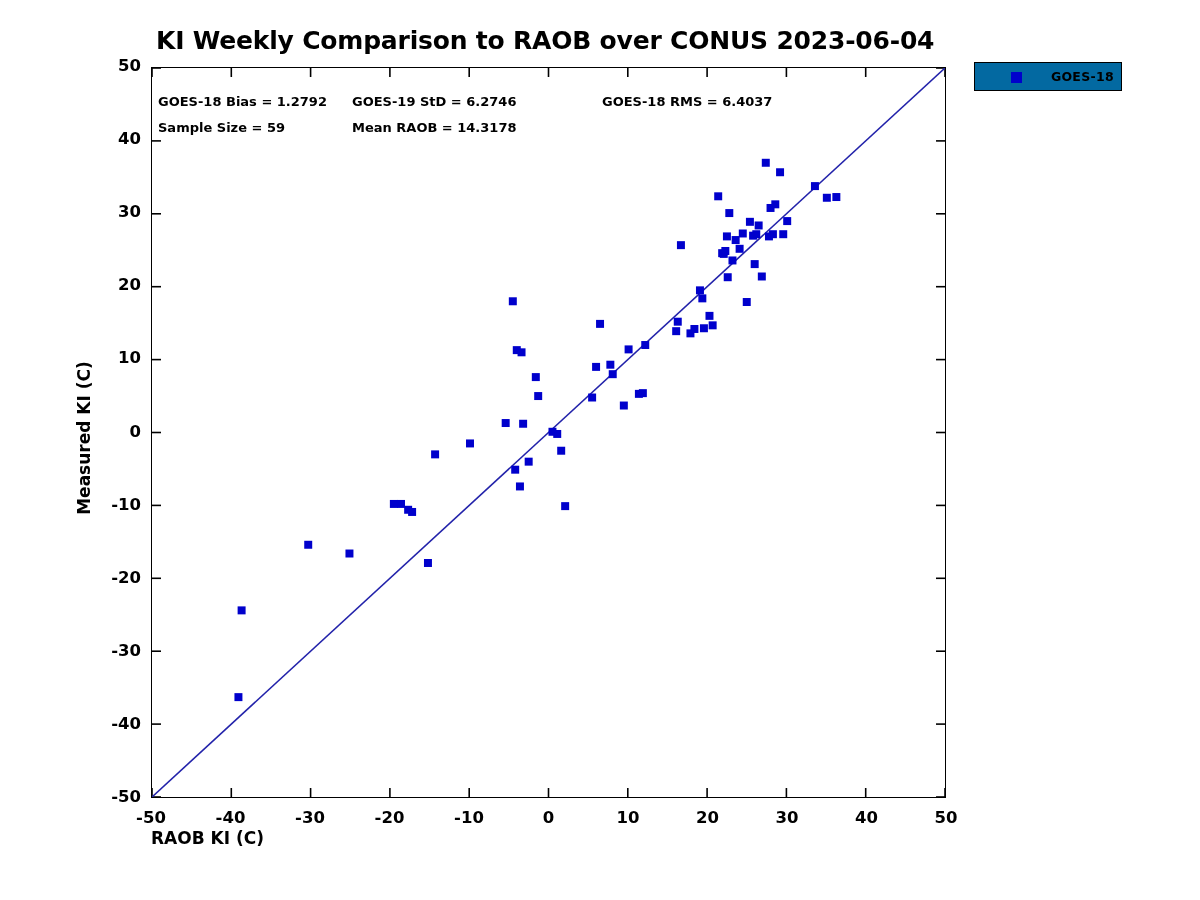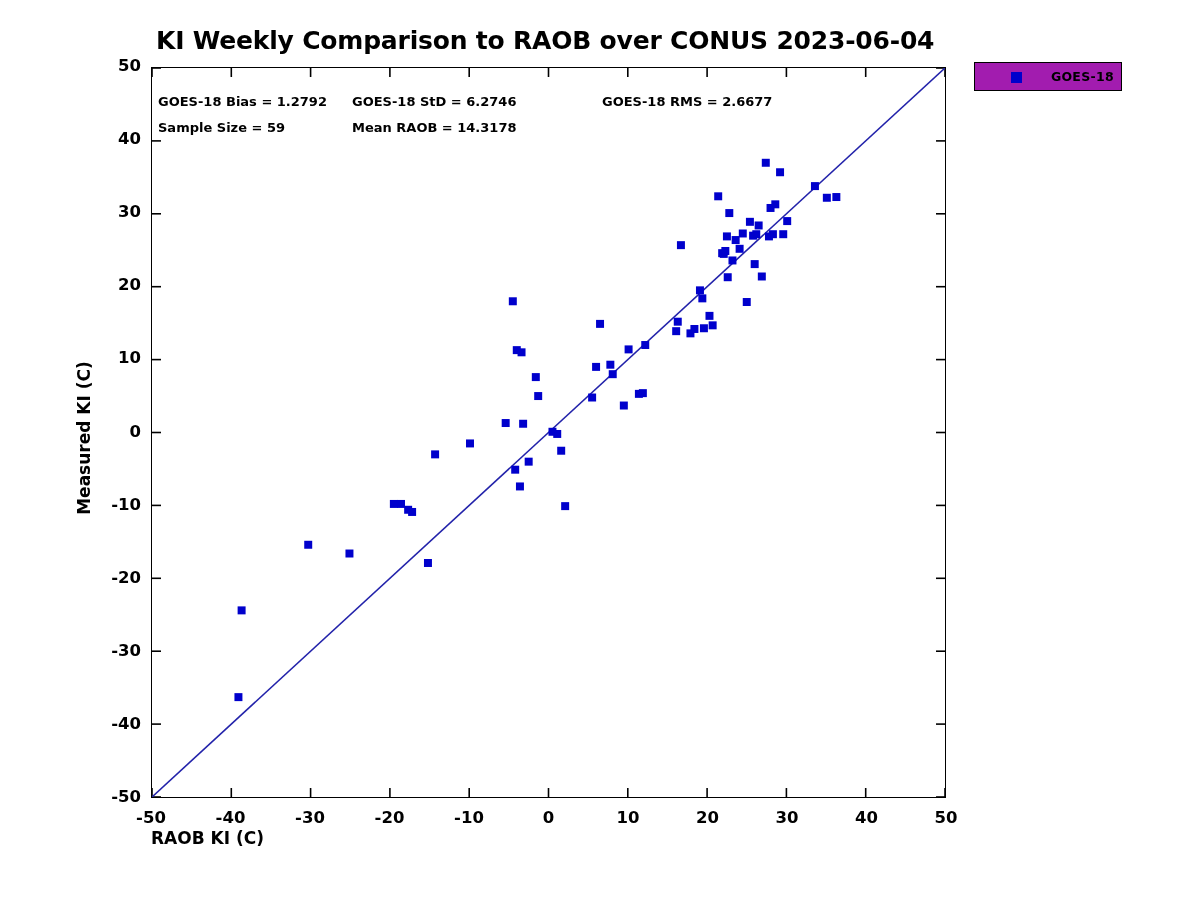--- a/index.html
+++ b/index.html
@@ -111,21 +111,21 @@
   }
 
   
   #legend {
     position: absolute;
     left: 958px;
     top: 62px;
     width: 148px;
     height: 29px;
     border: 1.4px solid #000000;
-    background: #a21caf;
+    background: #0369a1;
     box-sizing: border-box;
   }
   #legend-swatch {
     position: absolute;
     left: 36px;
     top: 9px;
     width: 11px;
     height: 11px;
   }
   #legend-text {
@@ -270,22 +270,22 @@
           <rect x="632.795" y="149.51" width="8" height="8" fill="#0000CC"></rect>
           <rect x="660.62" y="114.42200000000003" width="8" height="8" fill="#0000CC"></rect>
           <rect x="672.545" y="126.11799999999994" width="8" height="8" fill="#0000CC"></rect>
           <rect x="682.085" y="125.38700000000006" width="8" height="8" fill="#0000CC"></rect>
         </g>
     </svg>
   </div>
 
   <div id="annotations-layer">
       <div class="stat-note" style="left: 142px; top: 79px;">GOES-18 Bias = 1.2792</div>
-      <div class="stat-note" style="left: 336px; top: 79px;">GOES-18 StD = 6.2746</div>
-      <div class="stat-note" style="left: 586px; top: 79px;">GOES-18 RMS = 2.6677</div>
+      <div class="stat-note" style="left: 336px; top: 79px;">GOES-19 StD = 6.2746</div>
+      <div class="stat-note" style="left: 586px; top: 79px;">GOES-18 RMS = 6.4037</div>
       <div class="stat-note" style="left: 142px; top: 105px;">Sample Size = 59</div>
       <div class="stat-note" style="left: 336px; top: 105px;">Mean RAOB = 14.3178</div>
     </div>
 
   <div id="yticks-layer">
       <div class="tick-label-y" style="left: 47px; width: 78px; top: 787px;">-50</div>
       <div class="tick-label-y" style="left: 47px; width: 78px; top: 713.9px;">-40</div>
       <div class="tick-label-y" style="left: 47px; width: 78px; top: 640.8px;">-30</div>
       <div class="tick-label-y" style="left: 47px; width: 78px; top: 567.7px;">-20</div>
       <div class="tick-label-y" style="left: 47px; width: 78px; top: 494.6px;">-10</div>

